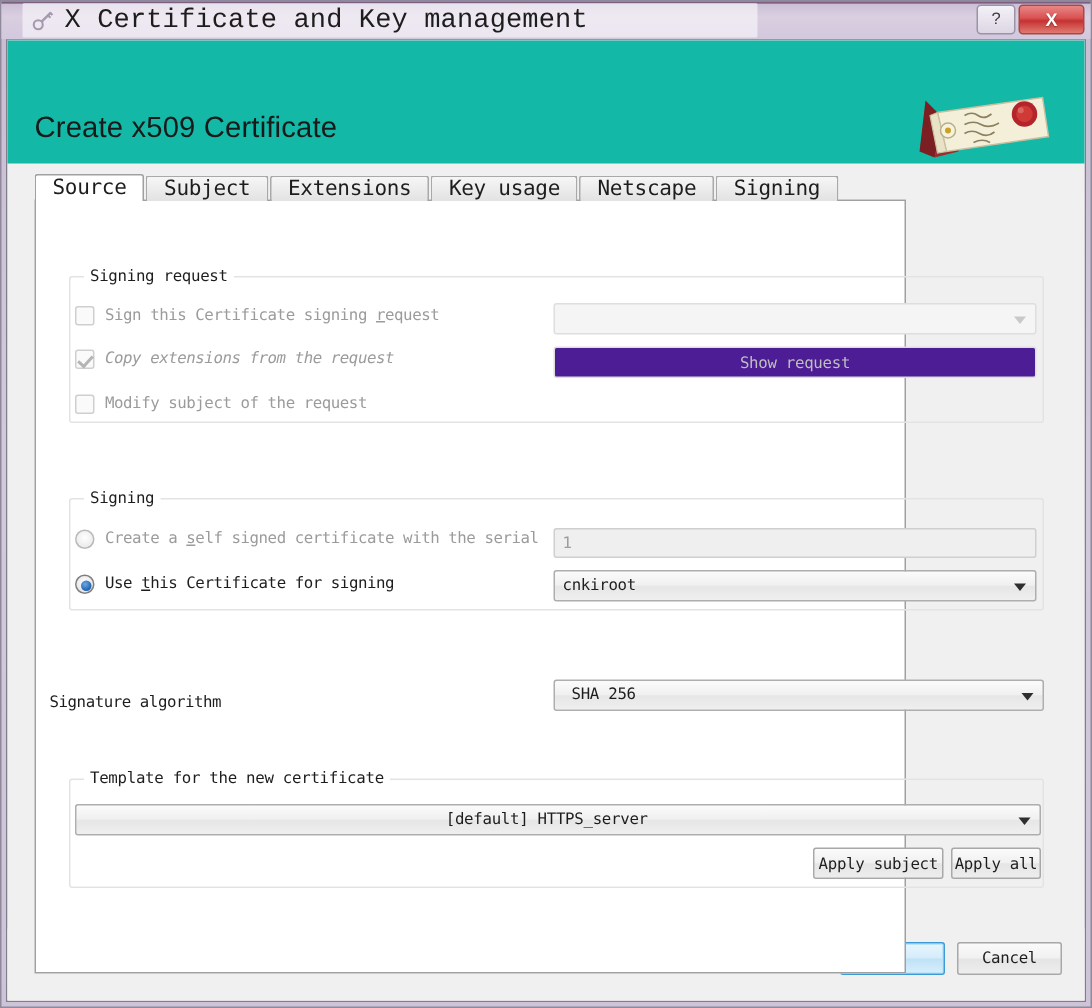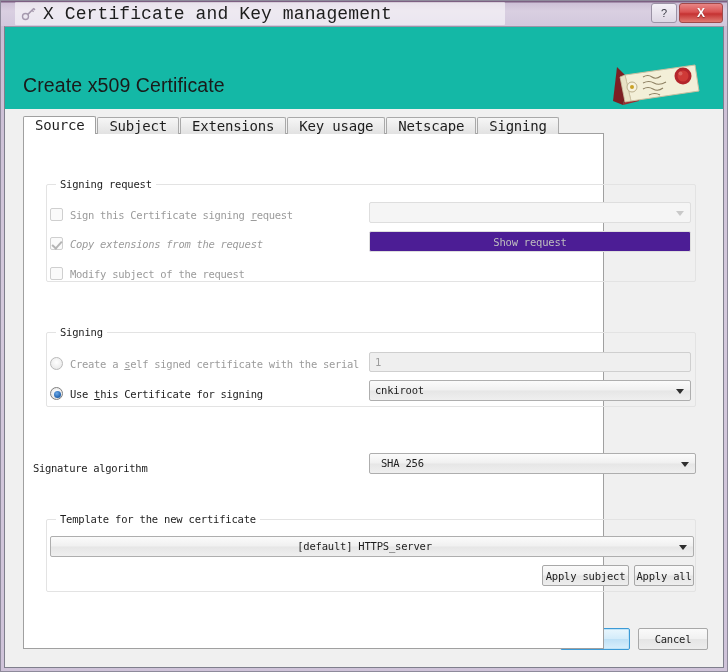--- a/index.html
+++ b/index.html
@@ -183,21 +183,21 @@
     font-size: 10.5px;
     color: #1d1d1d;
     white-space: nowrap;
     letter-spacing: -0.2px;
   }
 
   
   .row {
     position: absolute;
     display: flex;
-    align-items: flex-end;
+    align-items: flex-start;
     height: 17px;
   }
   .ctl-label {
     font-family: "DejaVu Sans Mono", monospace;
     font-size: 10.5px;
     color: #1d1d1d;
     white-space: nowrap;
     letter-spacing: -0.3px;
   }
   .ctl-label.disabled { color: #9b9b9b; }

